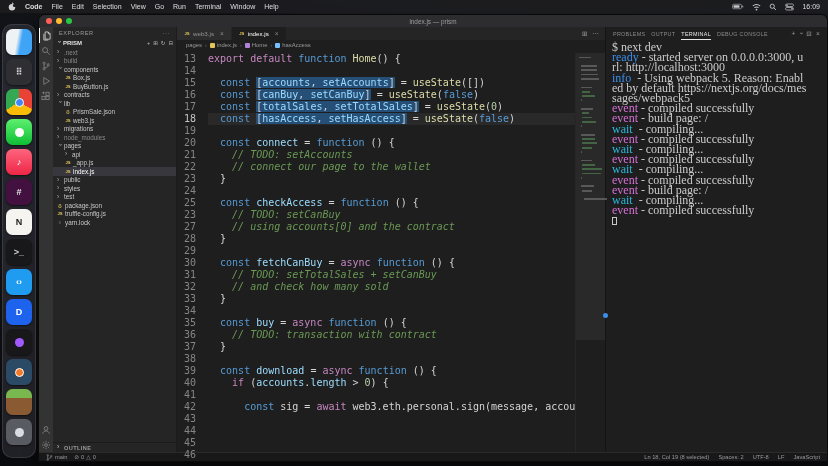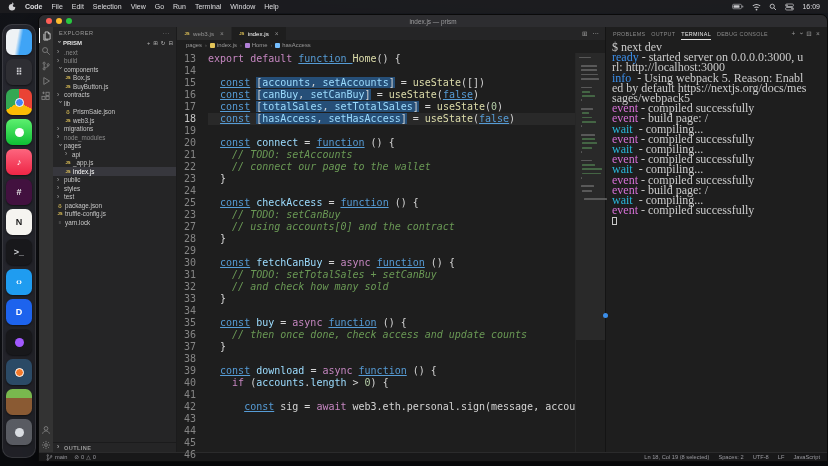--- a/index.html
+++ b/index.html
@@ -78,21 +78,21 @@
   .bc-ico.variable{background:#75beff;}
 
   .codearea{flex:1;display:flex;min-height:0;position:relative;padding-top:3px;
     font-family:"DejaVu Sans Mono",monospace;font-size:10px;line-height:12px;}
   .gutter{width:26px;text-align:right;color:#858585;flex:0 0 auto;padding-right:7px;}
   .ln{height:12px;}
   .ln.cur{color:#c6c6c6;}
   .code{flex:1;overflow:hidden;padding-left:5px;}
   .cl{height:12px;white-space:pre;}
   .cl.cur{background:rgba(255,255,255,.05);}
-  .t-kw{color:#569cd6;text-decoration:underline;} .t-ctl{color:#c586c0;} .t-fn{color:#dcdcaa;} .t-var{color:#9cdcfe;}
+  .t-kw{color:#569cd6;} .t-ctl{color:#c586c0;} .t-fn{color:#dcdcaa;} .t-var{color:#9cdcfe;}
   .t-num{color:#b5cea8;} .t-cmt{color:#6a9955;font-style:italic;} .t-pln{color:#d4d4d4;}
   .t-sel{background:#264f78;}
   .minimap{width:30px;flex:0 0 auto;position:relative;padding-top:1px;border-left:1px solid #262626;}
   .mm-bar{height:1.8px;margin:2.5px 2px;border-radius:.5px;background:#6a6a6a;opacity:.75;}
   .mm-bar.cmt{background:#4e7a4e;}
   .mm-slider{position:absolute;left:0;right:0;top:0;height:72%;background:rgba(255,255,255,.05);}
 
   
   .panel{width:222px;flex:0 0 auto;background:#1e1e1e;display:flex;flex-direction:column;border-left:1px solid #141414;}
   .panel-tabs{height:13px;display:flex;align-items:center;gap:6px;padding:0 7px;font-size:5.4px;letter-spacing:.3px;color:#8a8a8a;flex:0 0 auto;}
@@ -473,21 +473,21 @@
             <div class="cl"><span class="t-pln">    </span><span class="t-cmt">// TODO: setCanBuy</span></div>
             <div class="cl"><span class="t-pln">    </span><span class="t-cmt">// using accounts[0] and the contract</span></div>
             <div class="cl"><span class="t-pln">  }</span></div>
             <div class="cl"></div>
             <div class="cl"><span class="t-pln">  </span><span class="t-kw">const</span><span class="t-pln"> </span><span class="t-var">fetchCanBuy</span><span class="t-pln"> = </span><span class="t-ctl">async</span><span class="t-pln"> </span><span class="t-kw">function</span><span class="t-pln"> () {</span></div>
             <div class="cl"><span class="t-pln">    </span><span class="t-cmt">// TODO: setTotalSales + setCanBuy</span></div>
             <div class="cl"><span class="t-pln">    </span><span class="t-cmt">// and check how many sold</span></div>
             <div class="cl"><span class="t-pln">  }</span></div>
             <div class="cl"></div>
             <div class="cl"><span class="t-pln">  </span><span class="t-kw">const</span><span class="t-pln"> </span><span class="t-var">buy</span><span class="t-pln"> = </span><span class="t-ctl">async</span><span class="t-pln"> </span><span class="t-kw">function</span><span class="t-pln"> () {</span></div>
-            <div class="cl"><span class="t-pln">    </span><span class="t-cmt">// then once done, check access and update counts</span></div>
+            <div class="cl"><span class="t-pln">    </span><span class="t-cmt">// TODO: transaction with contract</span></div>
             <div class="cl"><span class="t-pln">  }</span></div>
             <div class="cl"></div>
             <div class="cl"><span class="t-pln">  </span><span class="t-kw">const</span><span class="t-pln"> </span><span class="t-var">download</span><span class="t-pln"> = </span><span class="t-ctl">async</span><span class="t-pln"> </span><span class="t-kw">function</span><span class="t-pln"> () {</span></div>
             <div class="cl"><span class="t-pln">    </span><span class="t-ctl">if</span><span class="t-pln"> (</span><span class="t-var">accounts</span><span class="t-pln">.</span><span class="t-var">length</span><span class="t-pln"> &gt; </span><span class="t-num">0</span><span class="t-pln">) {</span></div>
             <div class="cl"></div>
             <div class="cl"><span class="t-pln">      </span><span class="t-kw">const</span><span class="t-pln"> sig = </span><span class="t-ctl">await</span><span class="t-pln"> web3.eth.personal.sign(message, accounts[</span><span class="t-num">0</span><span class="t-pln">])</span></div>
           </div>
         <div class="minimap" id="minimap">
             <div class="mm-slider"></div>
             <div class="mm-bar" style="margin-left: 3px; width: 12.16px;"></div>

